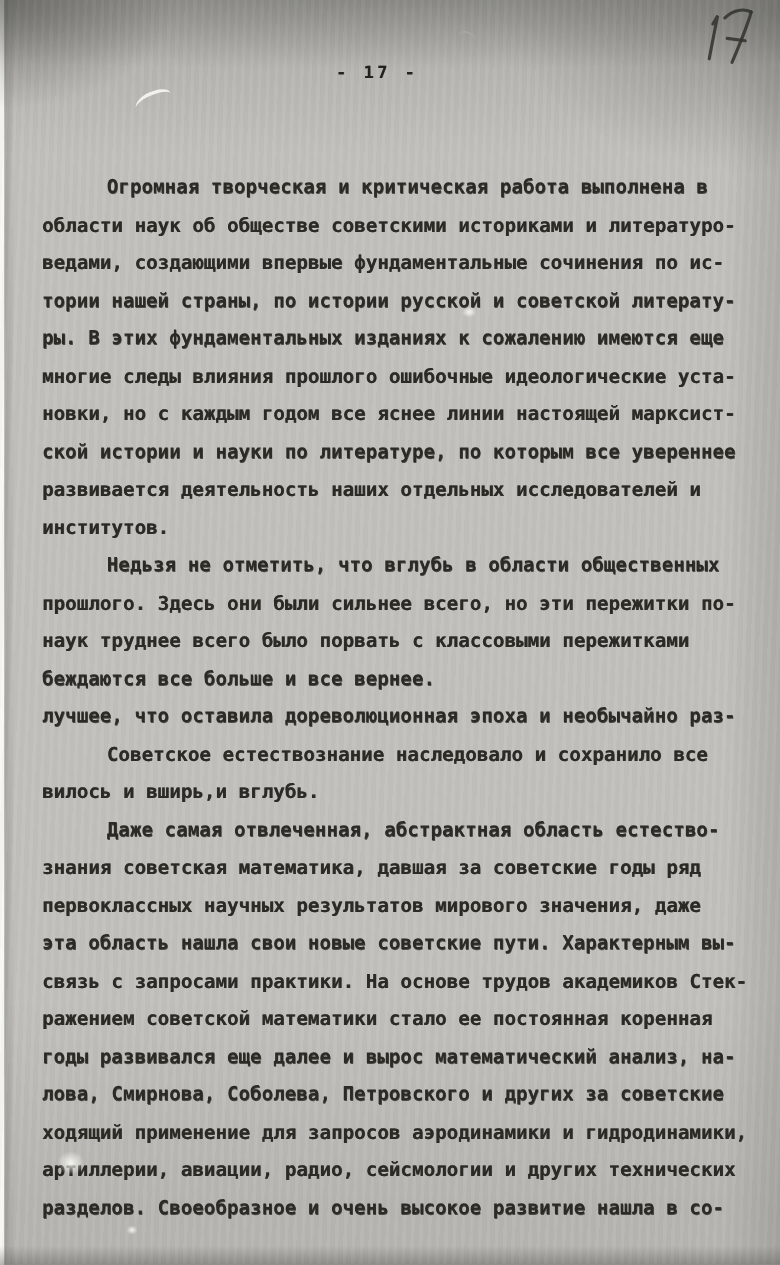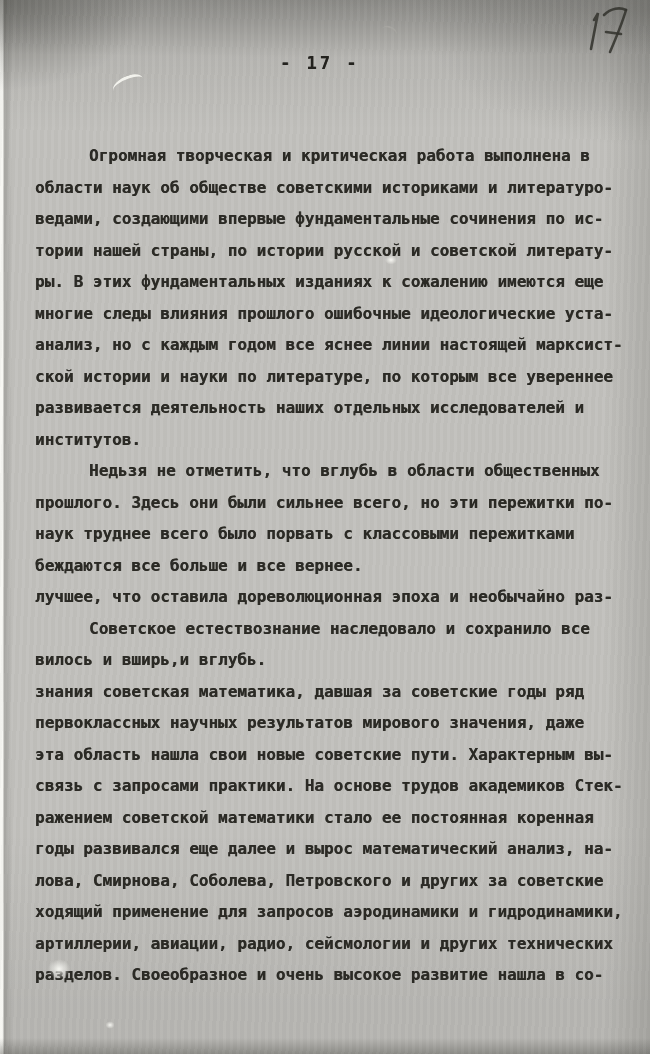--- a/index.html
+++ b/index.html
@@ -24,21 +24,21 @@
       linear-gradient(90deg, rgba(250,250,246,0.95) 0 3px, rgba(110,110,106,0.28) 4px 6px, rgba(110,110,106,0) 12px),
       
       linear-gradient(270deg, rgba(95,95,90,0.20), rgba(95,95,90,0) 46px),
       
       linear-gradient(180deg, rgba(0,0,0,0.10) 0, rgba(0,0,0,0) 130px, rgba(0,0,0,0) 830px, rgba(0,0,0,0.06) 1010px),
       #c2c1bd;
   }
   .typed-page-number{
     position:absolute;
     left:280px;top:53px;
-    font-size:17px;font-weight:700;
+    font-size:14px;font-weight:700;
     letter-spacing:3px;
     color:#23221e;
     text-shadow:0.4px 0.4px 0.5px rgba(30,30,26,0.65);
     white-space:pre;
   }
   .handwritten-number{
     position:absolute;
     left:575px;top:0;
     width:75px;height:80px;
   }
@@ -94,31 +94,32 @@
     <path d="M 31 32 L 46 34"></path>
   </svg>
 
   <div class="text-body">
       <div class="line indent">Огромная творческая и критическая работа выполнена в</div>
       <div class="line">области наук об обществе советскими историками и литературо-</div>
       <div class="line">ведами, создающими впервые фундаментальные сочинения по ис-</div>
       <div class="line">тории нашей страны, по истории русской и советской литерату-</div>
       <div class="line">ры. В этих фундаментальных изданиях к сожалению имеются еще</div>
       <div class="line">многие следы влияния прошлого ошибочные идеологические уста-</div>
-      <div class="line">анализ, но с каждым годом все яснее линии настоящей марксист-</div>
+      <div class="line">новки, но с каждым годом все яснее линии настоящей марксист-</div>
       <div class="line">ской истории и науки по литературе, по которым все увереннее</div>
       <div class="line">развивается деятельность наших отдельных исследователей и</div>
       <div class="line">институтов.</div>
       <div class="line indent">Недьзя не отметить, что вглубь в области общественных</div>
       <div class="line">прошлого. Здесь они были сильнее всего, но эти пережитки по-</div>
       <div class="line">наук труднее всего было порвать с классовыми пережитками</div>
       <div class="line">беждаются все больше и все вернее.</div>
       <div class="line">лучшее, что оставила дореволюционная эпоха и необычайно раз-</div>
       <div class="line indent">Советское естествознание наследовало и сохранило все</div>
       <div class="line">вилось и вширь,и вглубь.</div>
+      <div class="line indent">Даже самая отвлеченная, абстрактная область естество-</div>
       <div class="line">знания советская математика, давшая за советские годы ряд</div>
       <div class="line">первоклассных научных результатов мирового значения, даже</div>
       <div class="line">эта область нашла свои новые советские пути. Характерным вы-</div>
       <div class="line">связь с запросами практики. На основе трудов академиков Стек-</div>
       <div class="line">ражением советской математики стало ее постоянная коренная</div>
       <div class="line">годы развивался еще далее и вырос математический анализ, на-</div>
       <div class="line">лова, Смирнова, Соболева, Петровского и других за советские</div>
       <div class="line">ходящий применение для запросов аэродинамики и гидродинамики,</div>
       <div class="line">артиллерии, авиации, радио, сейсмологии и других технических</div>
       <div class="line">разделов. Своеобразное и очень высокое развитие нашла в со-</div>

